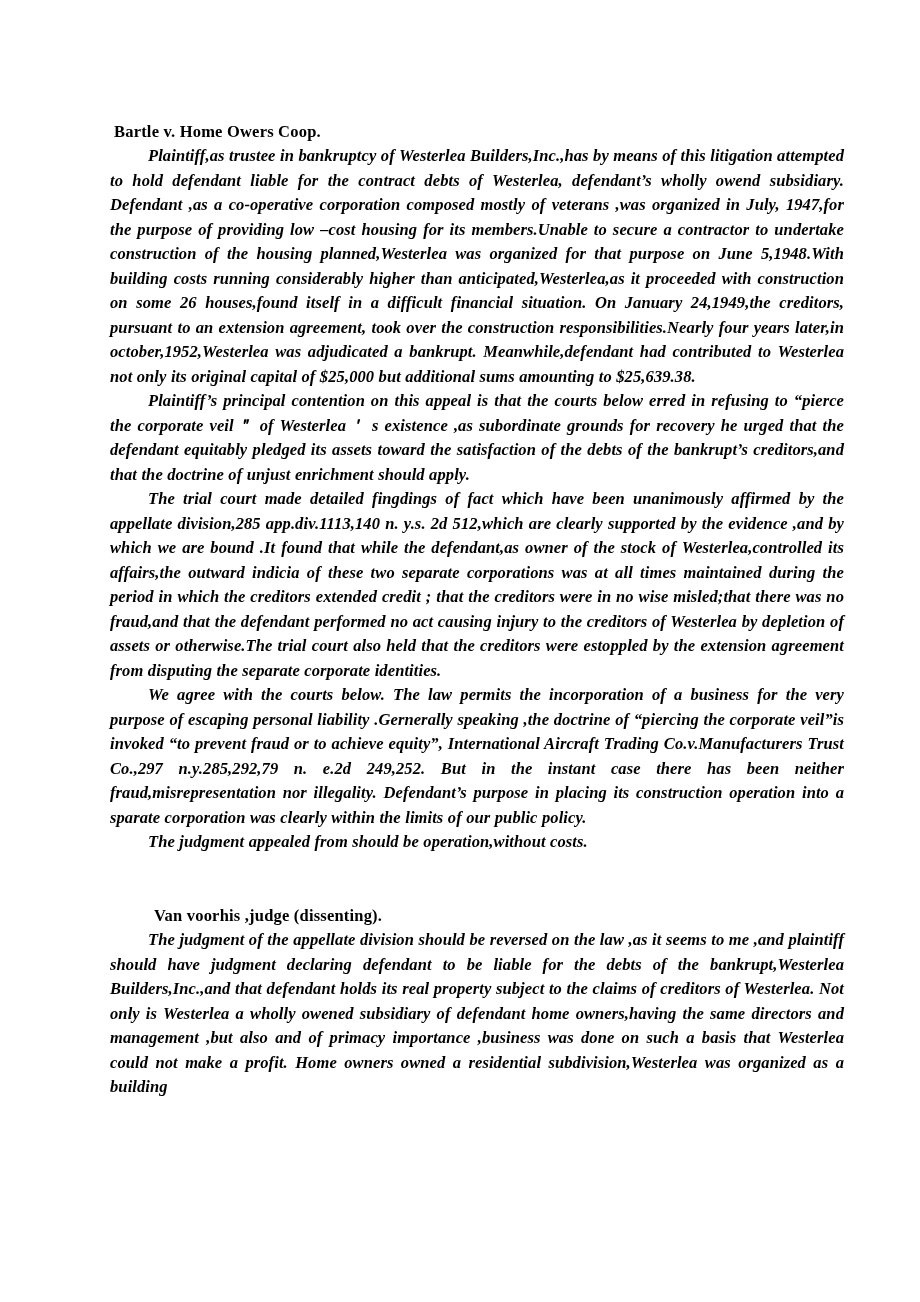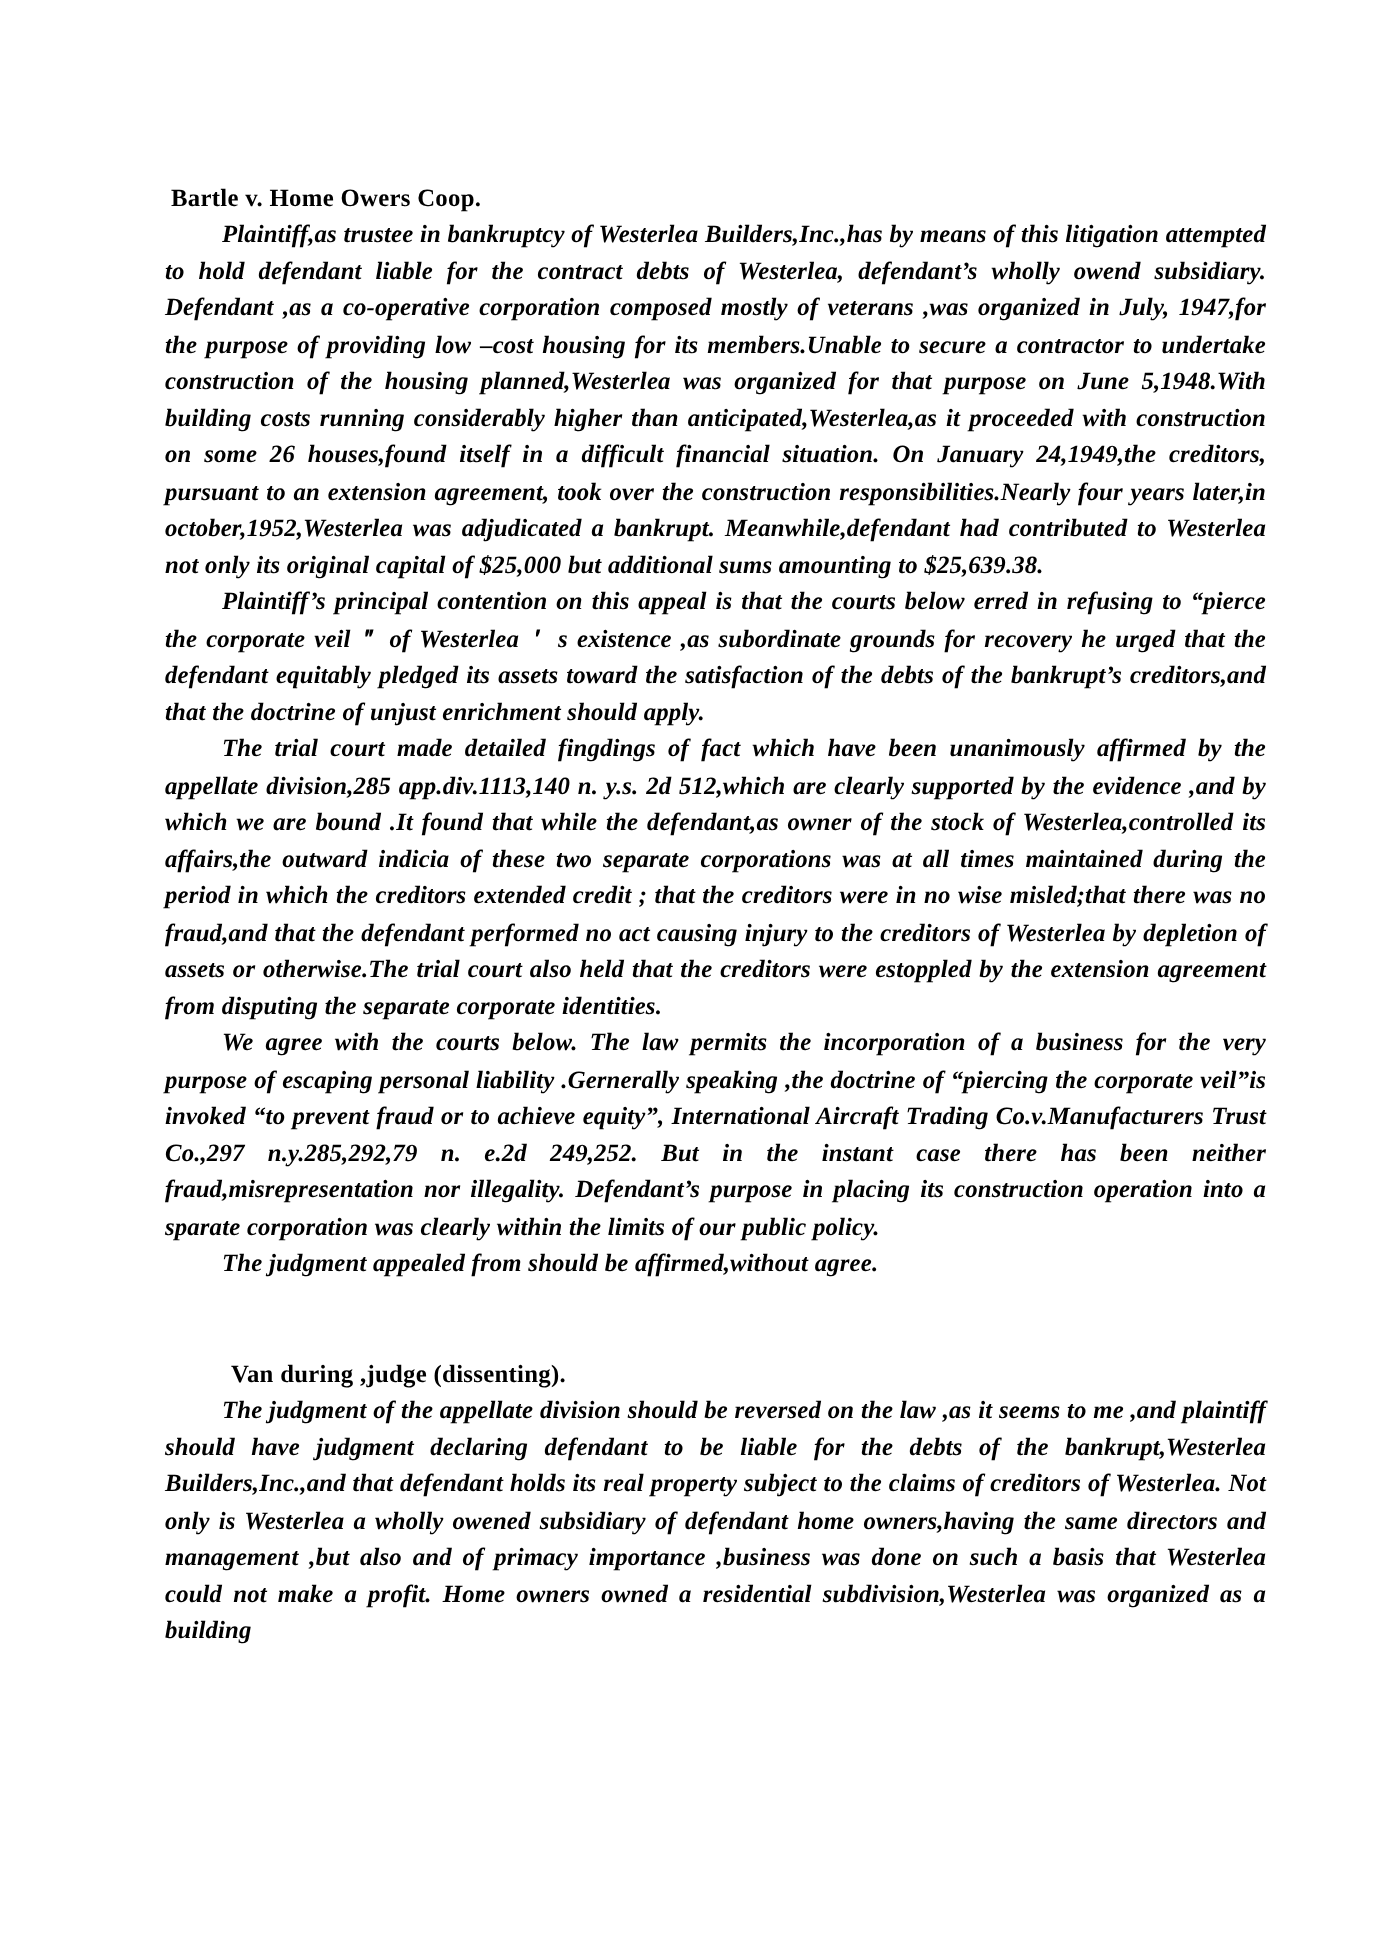--- a/index.html
+++ b/index.html
@@ -99,22 +99,22 @@
 
 
     <p class="para">Plaintiff,as trustee in bankruptcy of Westerlea Builders,Inc.,has by means of this litigation attempted to hold defendant liable for the contract debts of Westerlea, defendant’s wholly owend subsidiary. Defendant ,as a co-operative corporation composed mostly of veterans ,was organized in July, 1947,for the purpose of providing low –cost housing for its members.Unable to secure a contractor to undertake construction of the housing planned,Westerlea was organized for that purpose on June 5,1948.With building costs running considerably higher than anticipated,Westerlea,as it proceeded with construction on some 26 houses,found itself in a difficult financial situation. On January 24,1949,the creditors, pursuant to an extension agreement, took over the construction responsibilities.Nearly four years later,in october,1952,Westerlea was adjudicated a bankrupt. Meanwhile,defendant had contributed to Westerlea not only its original capital of $25,000 but additional sums amounting to $25,639.38.</p>
 
     <p class="para">Plaintiff’s principal contention on this appeal is that the courts below erred in refusing to “pierce the corporate veil＂ of Westerlea＇ s existence ,as subordinate grounds for recovery he urged that the defendant equitably pledged its assets toward the satisfaction of the debts of the bankrupt’s creditors,and that the doctrine of unjust enrichment should apply.</p>
 
     <p class="para">The trial court made detailed fingdings of fact which have been unanimously affirmed by the appellate division,285 app.div.1113,140 n. y.s. 2d 512,which are clearly supported by the evidence ,and by which we are bound .It found that while the defendant,as owner of the stock of Westerlea,controlled its affairs,the outward indicia of these two separate corporations was at all times maintained during the period in which the creditors extended credit ; that the creditors were in no wise misled;that there was no fraud,and that the defendant performed no act causing injury to the creditors of Westerlea by depletion of assets or otherwise.The trial court also held that the creditors were estoppled by the extension agreement from disputing the separate corporate identities.</p>
 
     <p class="para">We agree with the courts below. The law permits the incorporation of a business for the very purpose of escaping personal liability .Gernerally speaking ,the doctrine of “piercing the corporate veil”is invoked “to prevent fraud or to achieve equity”, International Aircraft Trading Co.v.Manufacturers Trust Co.,297 n.y.285,292,79 n. e.2d 249,252. But in the instant case there has been neither fraud,misrepresentation nor illegality. Defendant’s purpose in placing its construction operation into a sparate corporation was clearly within the limits of our public policy.</p>
 
-    <p class="para para-short">The judgment appealed from should be affirmed,without agree.</p>
+    <p class="para para-short">The judgment appealed from should be operation,without costs.</p>
 
     <div class="spacer-lines"></div>
 
-    <div class="dissent-head">Van during ,judge (dissenting).</div>
+    <div class="dissent-head">Van voorhis ,judge (dissenting).</div>
 
     <p class="para">The judgment of the appellate division should be reversed on the law ,as it seems to me ,and plaintiff should have judgment declaring defendant to be liable for the debts of the bankrupt,Westerlea Builders,Inc.,and that defendant holds its real property subject to the claims of creditors of Westerlea. Not only is Westerlea a wholly owened subsidiary of defendant home owners,having the same directors and management ,but also and of primacy importance ,business was done on such a basis that Westerlea could not make a profit. Home owners owned a residential subdivision,Westerlea was organized as a building</p>
 
   </div>
 </div>
 
 </body></html>

